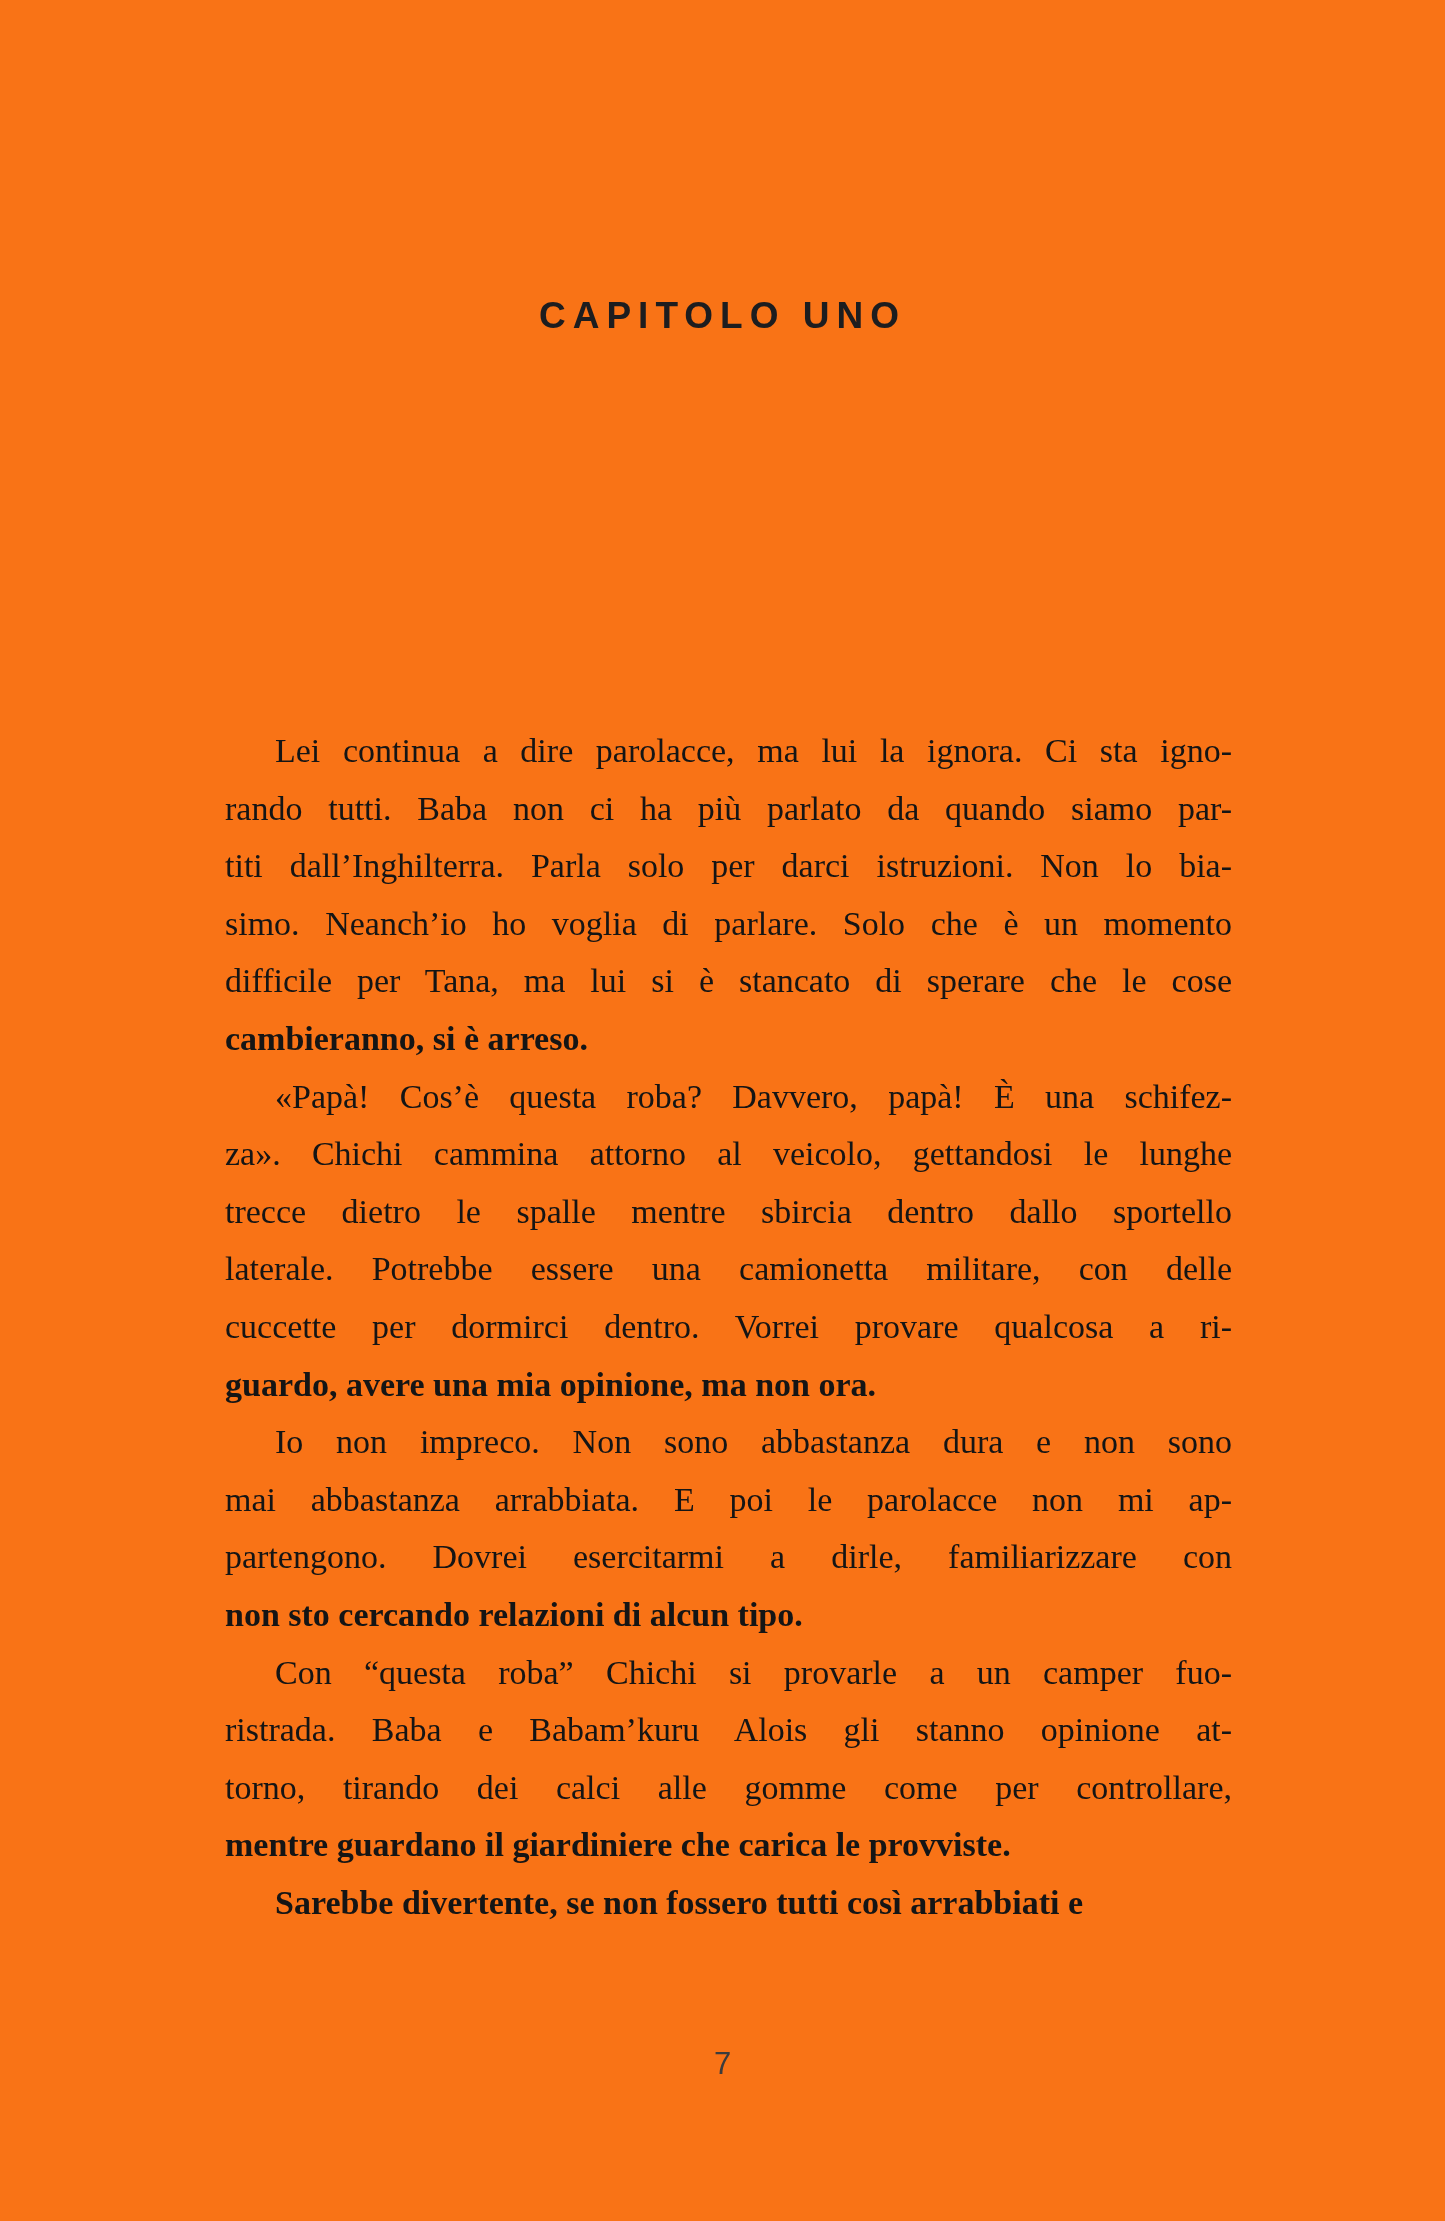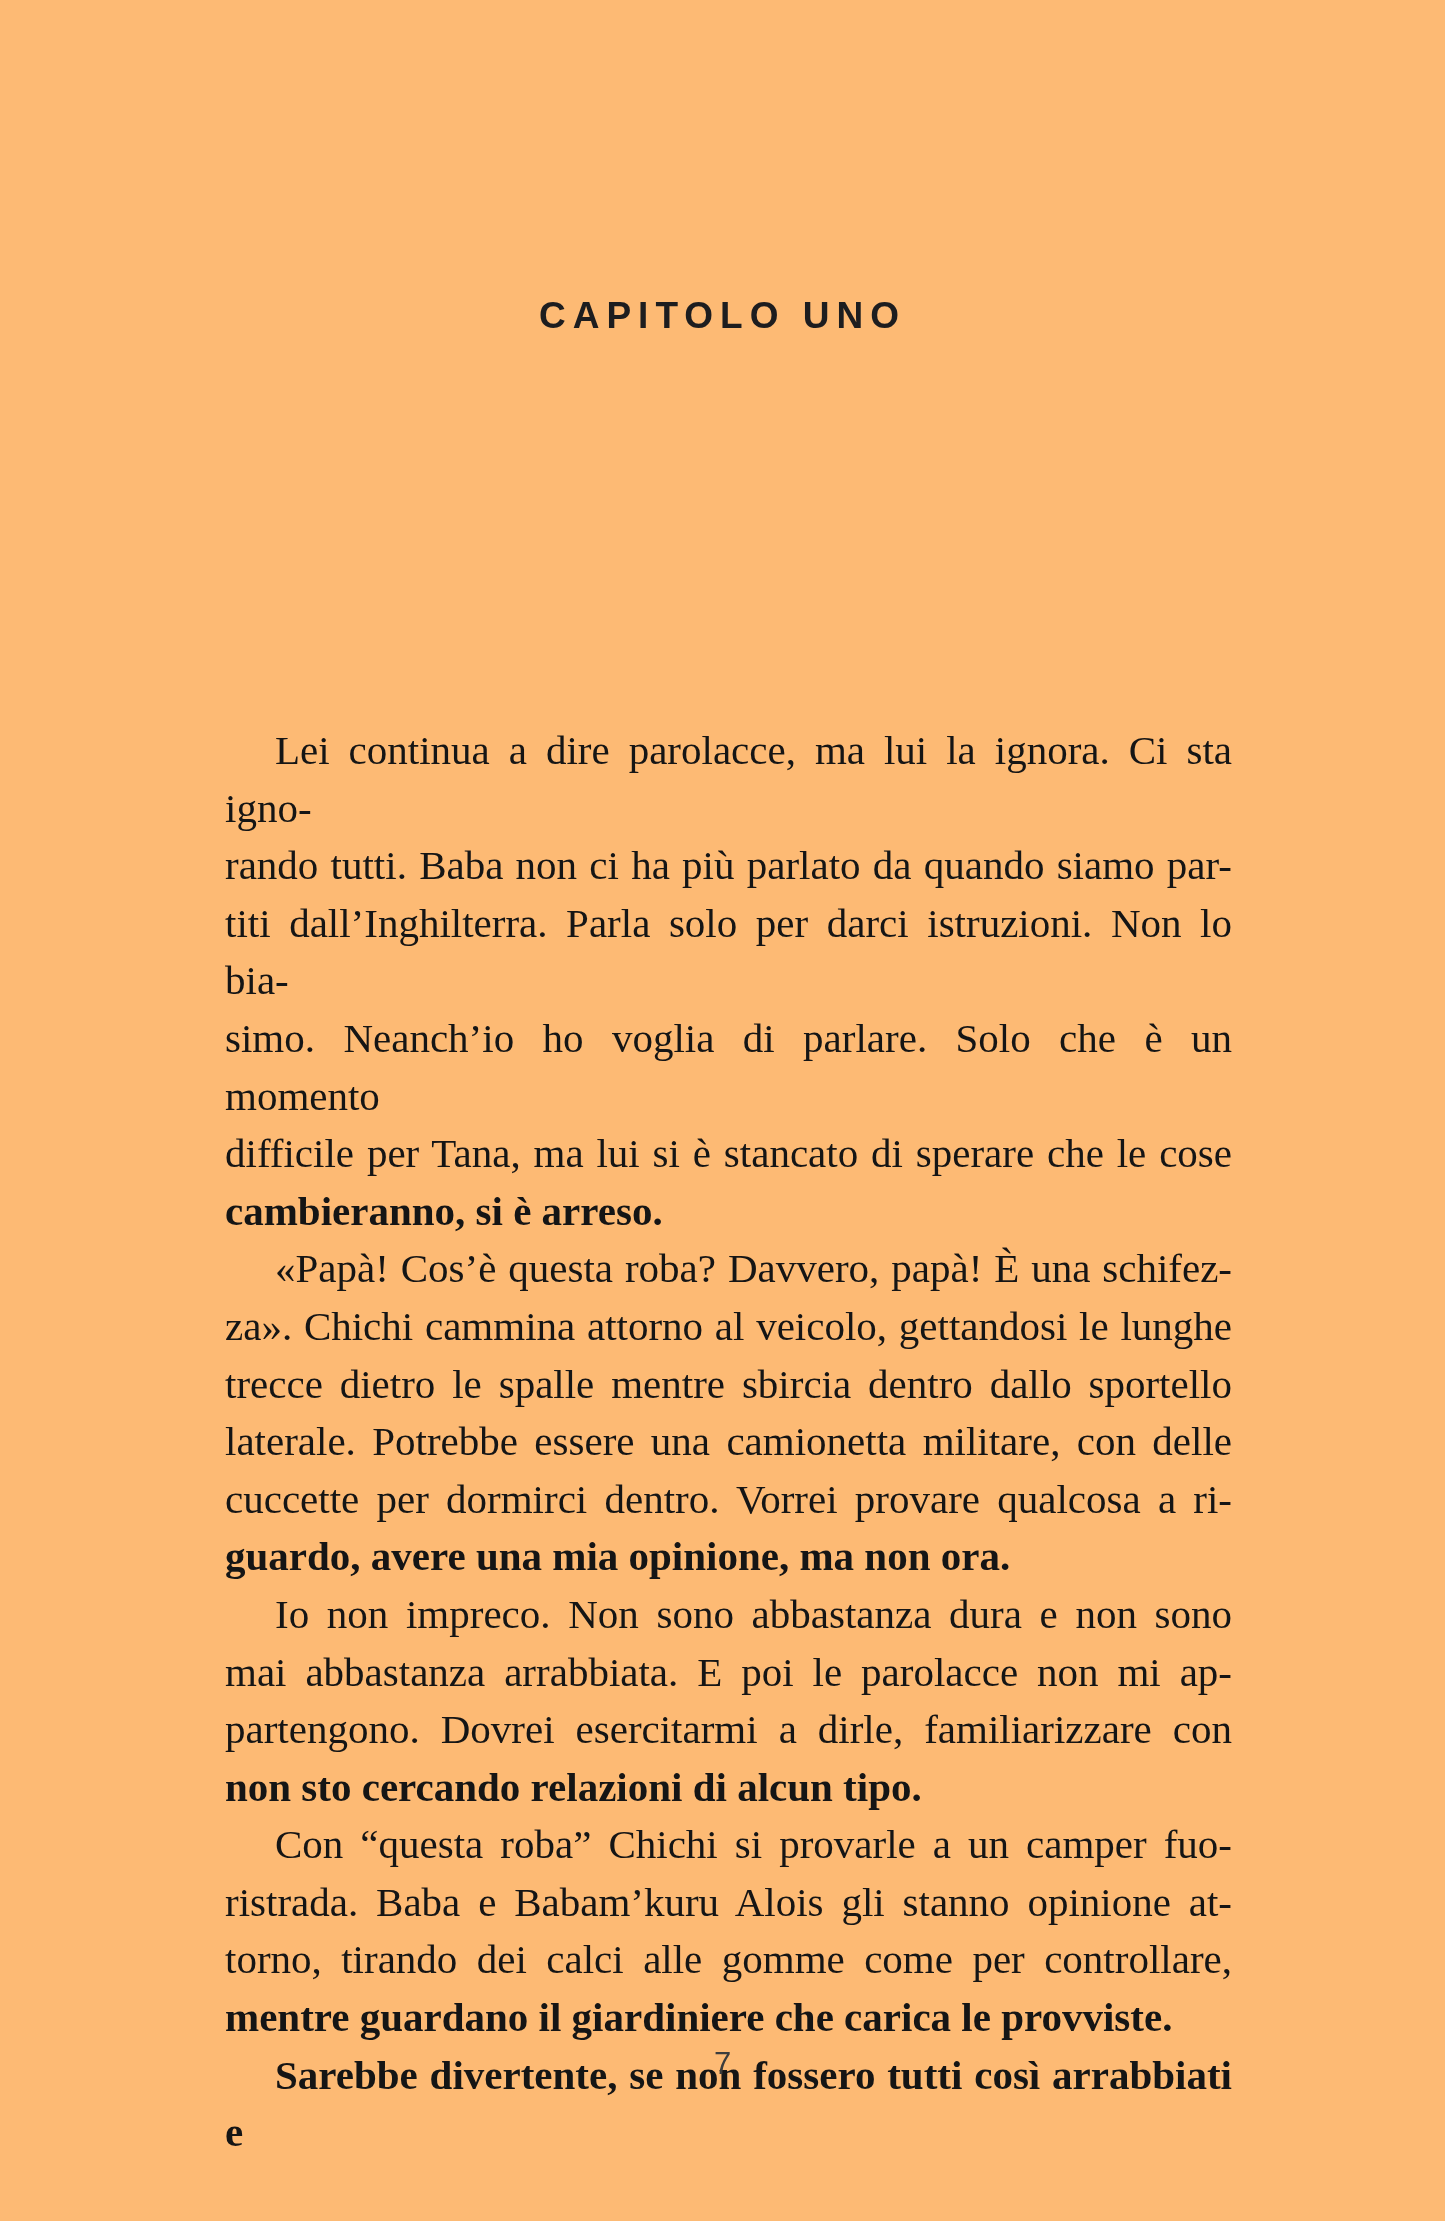--- a/index.html
+++ b/index.html
@@ -34,21 +34,21 @@
     top: 722px;
     left: 225px;
     width: 1007px;
     color: #151515;
   }
   .paragraph {
     margin: 0;
     padding: 0;
   }
   .line {
-    font-size: 41px;
+    font-size: 34px;
     line-height: 57.6px;
     text-align: justify;
     text-align-last: justify;
     color: #151515;
   }
   .line.para-first {
     text-indent: 50px;
   }
   .line.para-last {
     text-align-last: left;
@@ -62,21 +62,21 @@
     text-align: center;
     font-family: "Liberation Sans", sans-serif;
     font-size: 31px;
     font-weight: 300;
     color: #3c3c3c;
   }
 </style>
 </head>
 <body>
 
-<div class="page" style="background: #fdba74;">
+<div class="page" style="background: #f97316;">
   <div class="chapter-heading">CAPITOLO UNO</div>
 
   <div class="body-text" style="color: rgb(21, 21, 21);">
       <div class="paragraph">
         <div class="line para-first">Lei continua a dire parolacce, ma lui la ignora. Ci sta igno-</div>
         <div class="line">rando tutti. Baba non ci ha più parlato da quando siamo par-</div>
         <div class="line">titi dall’Inghilterra. Parla solo per darci istruzioni. Non lo bia-</div>
         <div class="line">simo. Neanch’io ho voglia di parlare. Solo che è un momento</div>
         <div class="line">difficile per Tana, ma lui si è stancato di sperare che le cose</div>
         <div class="line para-last">cambieranno, si è arreso.</div>

